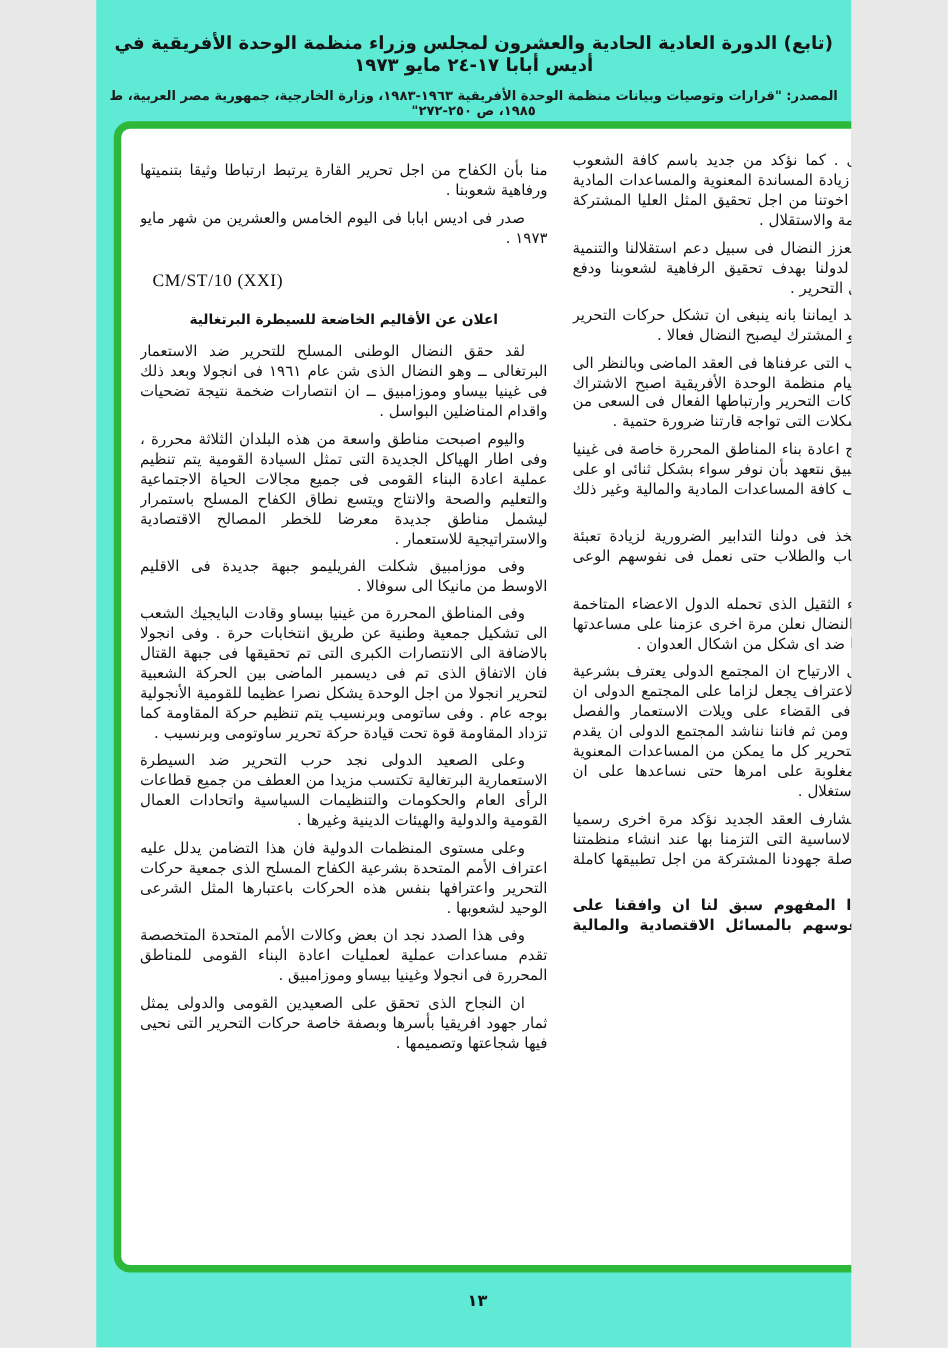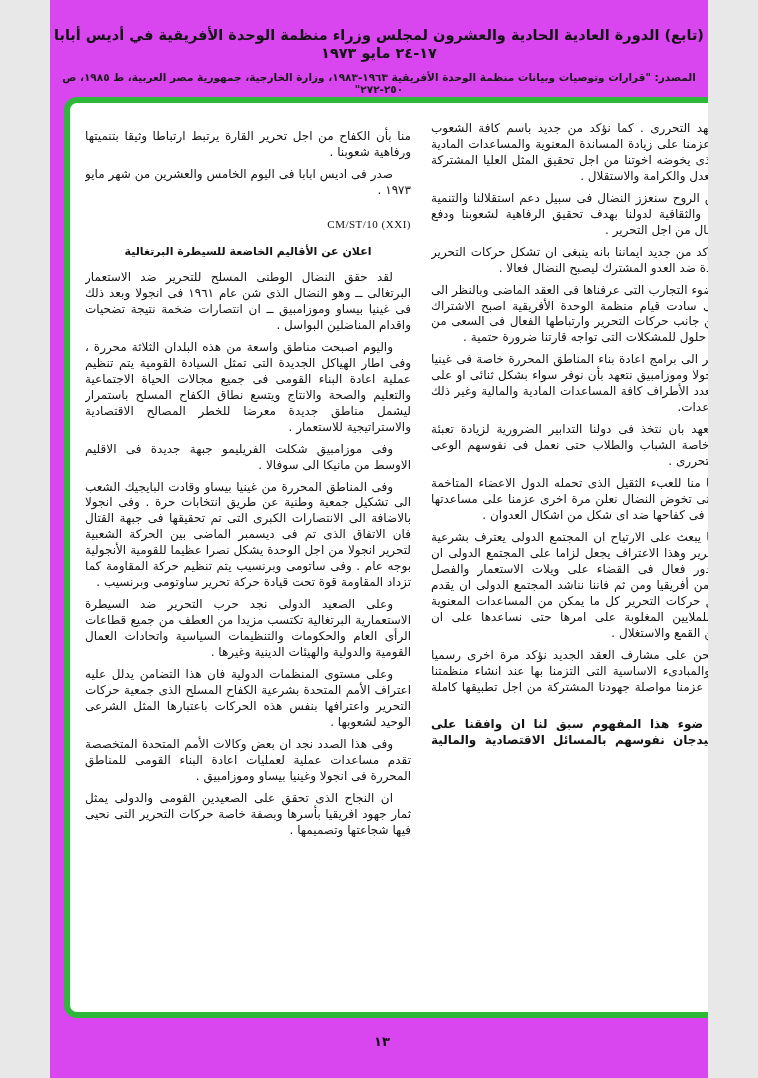--- a/index.html
+++ b/index.html
@@ -1,23 +1,23 @@
 <!DOCTYPE html>
 <html lang="ar"><head>
 <meta charset="utf-8">
 <style>
   * { box-sizing: border-box; margin: 0; padding: 0; }
   html, body { background: #e8e8e8; }
   body { font-family: "DejaVu Sans", sans-serif; }
   .page {
     position: relative;
-    width: 658px;
+    width: 604px;
     height: 1078px;
     margin: 0 auto;
-    background: #d946ef;
+    background: #5eead4;
     color: #141414;
     overflow: hidden;
   }
   .header {
     direction: rtl;
     text-align: center;
     padding-top: 26px;
   }
   .header-session {
     font-size: 14.5px;
@@ -55,23 +55,23 @@
     font-size: 12px;
     line-height: 1.33;
     overflow: hidden;
   }
   .col p { margin-bottom: 6px; }
   .col p.indent { text-indent: 18px; }
   .col p.bold { font-weight: bold; }
   .col-left { padding-top: 8px; }
   .ref-code {
     direction: ltr;
-    text-align: right;
+    text-align: left;
     font-family: "Liberation Serif", serif;
-    font-size: 11px;
+    font-size: 14px;
     letter-spacing: 0.5px;
     margin: 18px 0 14px 0;
     padding-left: 10px;
     color: #0d0d0d;
   }
   .section-title {
     font-size: 11px;
     font-weight: bold;
     text-align: center;
     margin: 4px 0 10px 0;

